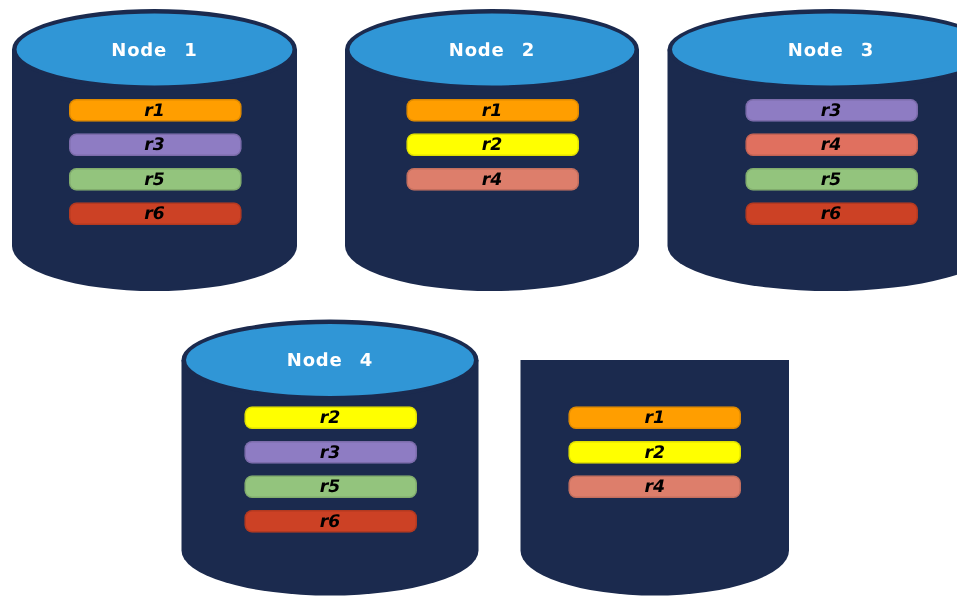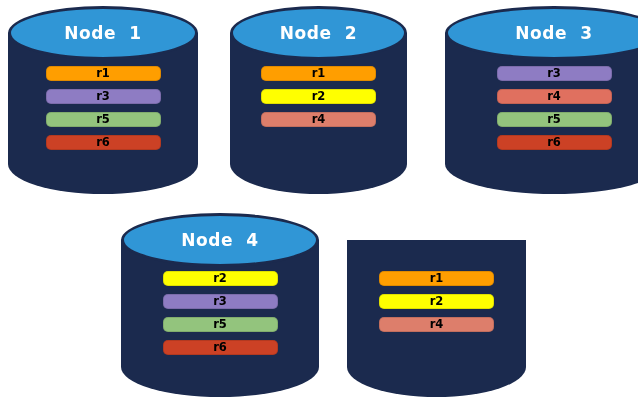--- a/index.html
+++ b/index.html
@@ -36,21 +36,21 @@
     background: #3096d6;
     border: 3px solid #1b2a4e;
     box-sizing: border-box;
     display: flex;
     align-items: center;
     justify-content: center;
   }
   .node-label {
     color: #ffffff;
     font-weight: bold;
-    font-size: 17px;
+    font-size: 12px;
     letter-spacing: 0.5px;
     word-spacing: 7px;
     white-space: pre;
   }
   .bars {
     position: absolute;
     left: 0;
     right: 0;
     top: 60px;
     display: flex;
@@ -65,24 +65,25 @@
     display: flex;
     align-items: center;
     justify-content: center;
     box-shadow: inset 0 0 0 1px rgba(0,0,0,0.12);
   }
   .bar-label {
     color: #000000;
     font-weight: bold;
     font-size: 11.5px;
     line-height: 1;
+    font-style: italic;
   }
   
   .n1 { left: 8px;   top: 6px;   width: 190px; height: 188px; }
-  .n2 { left: 230px; top: 6px;   width: 177px; height: 188px; }
+  .n2 { left: 230px; top: 6px;   width: 196px; height: 188px; }
   .n3 { left: 445px; top: 6px;   width: 174px; height: 188px; padding-left: 44px; }
   .n4 { left: 121px; top: 213px; width: 198px; height: 184px; }
   .n5 { left: 347px; top: 213px; width: 179px; height: 184px; }
   .n4 .bars, .n5 .bars { top: 58px; }
 </style>
 </head>
 <body>
 
 <div id="canvas" style="background-color: rgb(255, 255, 255);">
 

